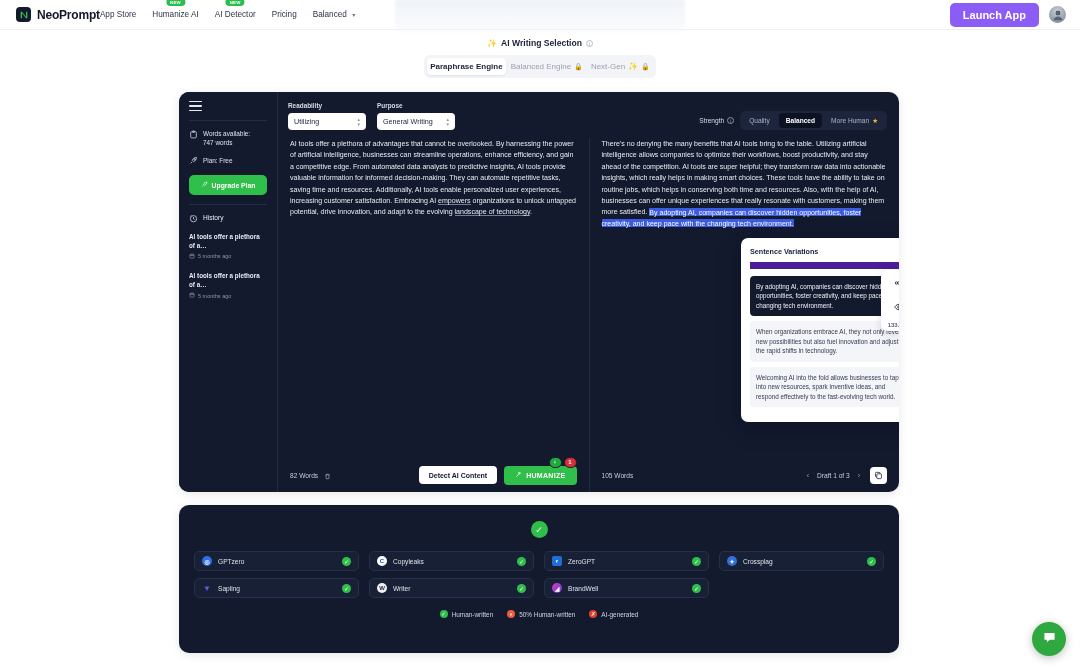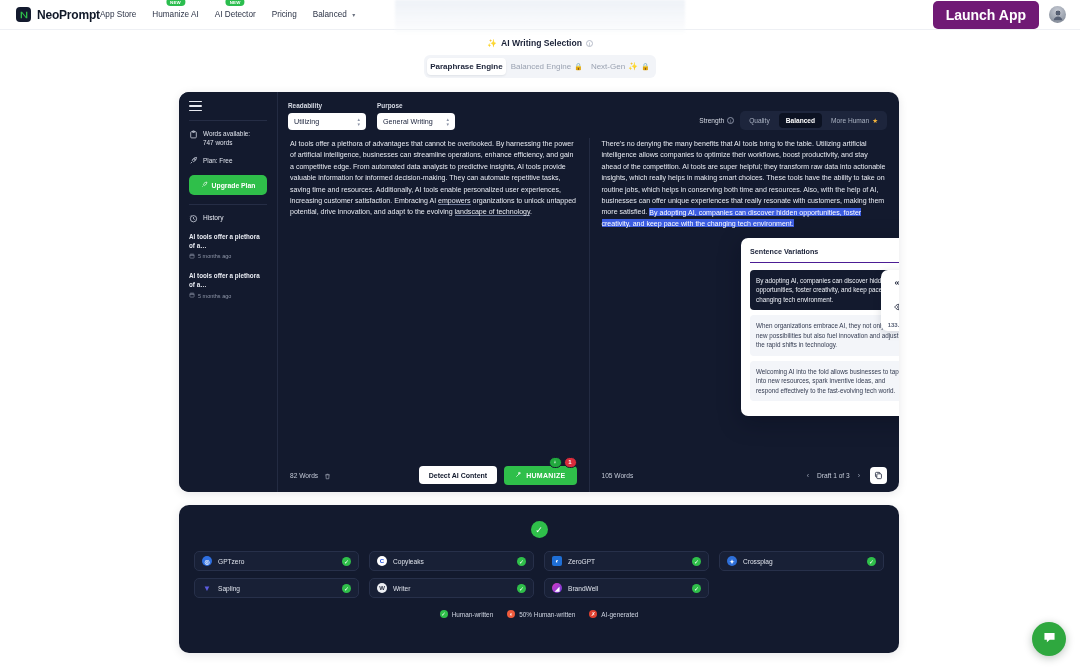--- a/index.html
+++ b/index.html
@@ -41,21 +41,21 @@
   }
   .nav-link .newbadge {
     position: absolute; top: -10px; left: 50%; transform: translateX(-50%);
     background: #2bbd4e; color: #fff; font-size: 4.4px; font-weight: 700;
     padding: 1.5px 4px; border-radius: 6px; letter-spacing: .3px;
   }
   .caret { display:inline-block; margin-left:3px; font-size:6px; color:#6b7280;}
 
   .nav-right { margin-left: auto; display: flex; align-items: center; gap: 10px; margin-right: 14px; z-index:2;}
   .launch-btn {
-    background: #701a75; color: #fff; font-size: 14px; font-weight: 600;
+    background: #8b5cf6; color: #fff; font-size: 11px; font-weight: 600;
     padding: 6px 13px; border-radius: 5px; border: none; cursor: pointer;
   }
   .avatar {
     width: 17px; height: 17px; border-radius: 50%;
     background: radial-gradient(circle at 50% 30%, #c9cdd6 0%, #9aa1ad 60%, #6f7683 100%);
     display:flex;align-items:center;justify-content:center; font-size:9px;
   }
 
   
   .engine-wrap {
@@ -141,21 +141,21 @@
   .ptext .ul { border-bottom: 1px solid #6f7b98; }
   .hl { background: #3b5ce0; color: #fff; padding: .5px 0; }
 
   
   .popup {
     position: absolute; left: 463px; top: 146px; width: 182px;
     background: #fff; border-radius: 7px; padding: 9px 9px 10px 9px;
     box-shadow: 0 6px 22px rgba(5,10,25,.35); z-index: 20;
   }
   .popup-title { font-size: 7.2px; font-weight: 700; color: #1a2138; padding-bottom: 6px;
-    border-bottom: 1px solid #4c1d95; margin-bottom: 7px;}
+    border-bottom: 7px solid #4c1d95; margin-bottom: 7px;}
   .var { border-radius: 4px; padding: 6px 6px; font-size: 6.3px; line-height: 1.5; margin-bottom: 5px; cursor:pointer;}
   .var.sel { background: #131a2e; color: #eef1f7; }
   .var.alt { background: #f3f5f9; color: #323a50; }
 
   
   .ed-foot { height: 34px; display: flex; align-items: center; position: relative; }
   .foot-left { width: 50%; display: flex; align-items: center; padding: 0 12px; position: relative;}
   .foot-right { width: 50%; display: flex; align-items: center; padding: 0 12px; border-left: 1px solid #232b42; height:100%;}
   .wc { font-size: 6.6px; color: #c3c9d6; }
   .trash { margin-left: 6px; color: #aeb5c4; cursor: pointer; }

